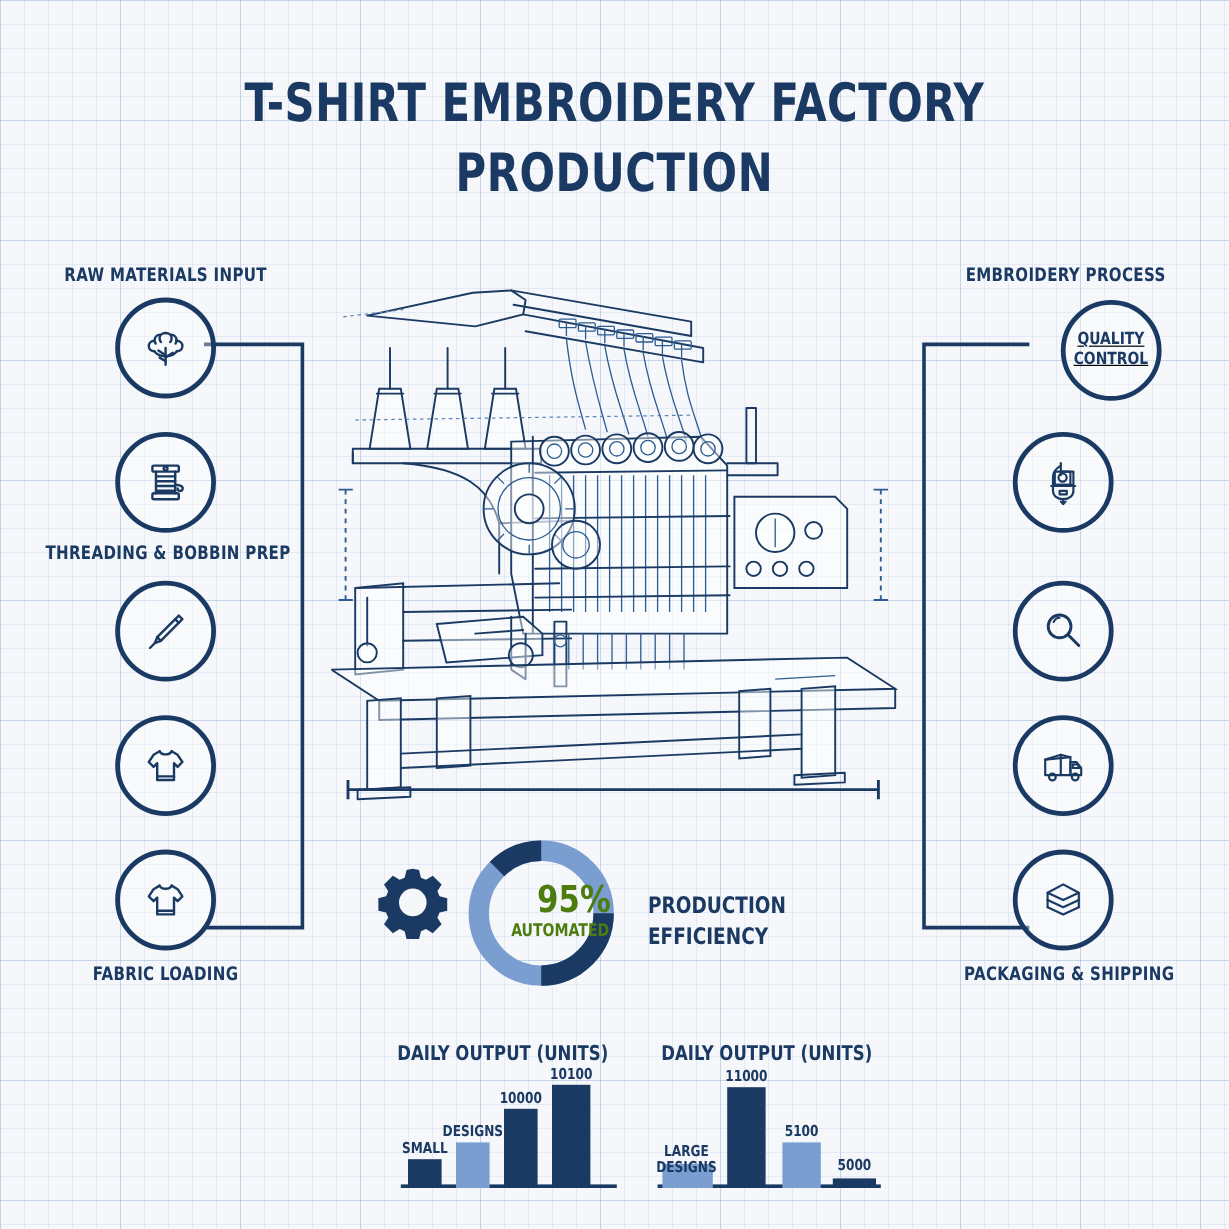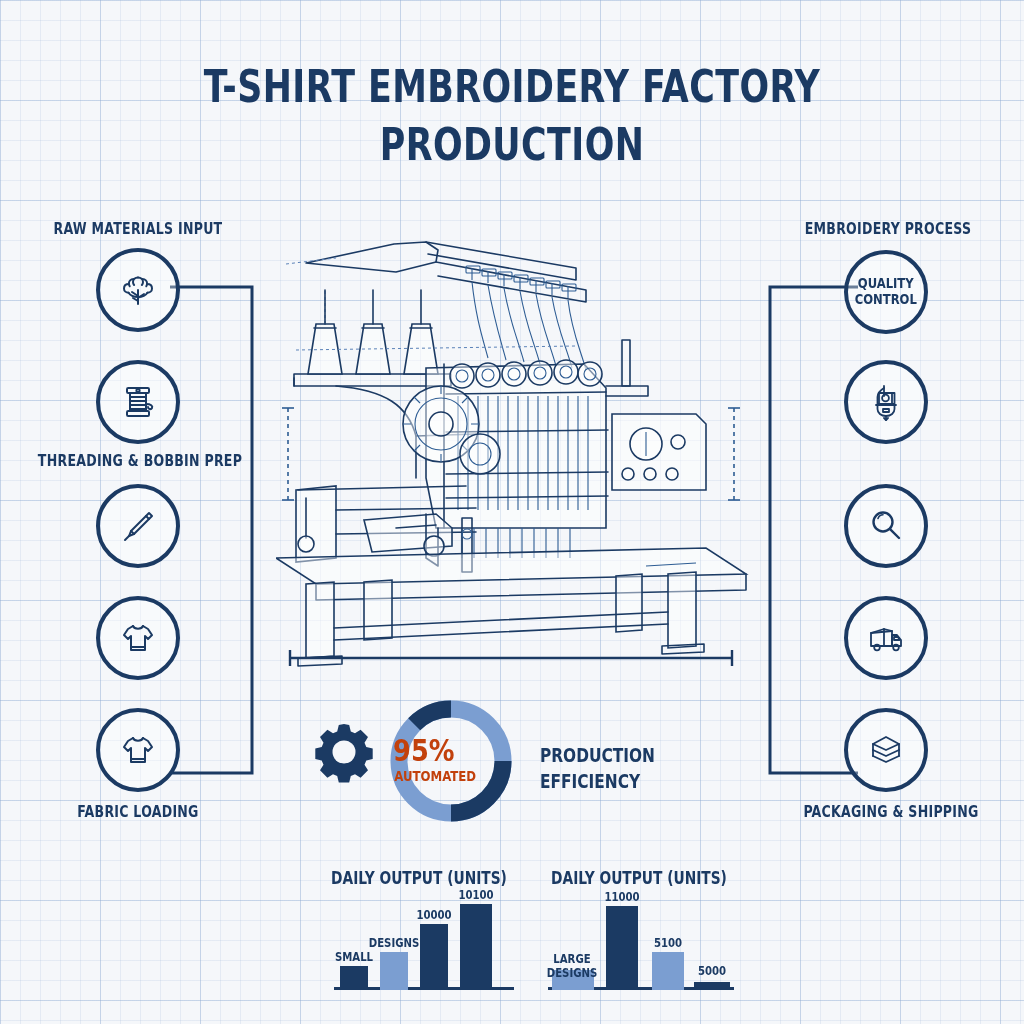--- a/index.html
+++ b/index.html
@@ -59,21 +59,21 @@
     transform:scaleX(0.92);
   }
 
   
   .conn{stroke:#1b3a63;stroke-width:3;fill:none;}
 
   
   .donut-center{
     position:absolute;left:0;right:0;top:50%;
     transform:translateY(-50%);
-    text-align:left;color:#c2410c;
+    text-align:right;color:#4d7c0f;
     font-family:"DejaVu Sans Condensed","Liberation Sans", sans-serif;
     font-weight:bold;
   }
   .donut-pct{font-size:31px;line-height:1;transform:scaleX(0.92);display:block;}
   .donut-sub{font-size:14.5px;line-height:1.5;transform:scaleX(0.9);display:block;}
   .eff-label{
     color:#1b3a63;
     font-family:"DejaVu Sans Condensed","Liberation Sans", sans-serif;
     font-weight:bold;font-size:19px;line-height:1.38;
     transform:scaleX(0.9);transform-origin:left center;
@@ -355,21 +355,21 @@
           <path d="M15 31 L29 31"></path>
         </g>
       </svg>
     </span>
   </div>
 
   <div class="abs colcap" style="left:28px;top:803px;width:220px;">FABRIC LOADING</div>
 
   <div class="abs colcap" style="left:768px;top:220px;width:240px;">EMBROIDERY PROCESS</div>
 
-  <div class="abs node" style="left:844px;top:250px;">
+  <div class="abs node" style="left:884px;top:250px;text-decoration:underline;">
     <span class="nodetext">
       <span>QUALITY</span><br>
       <span>CONTROL</span>
     </span>
   </div>
 
   <div class="abs node" style="left:844px;top:360px;">
     <span>
       <svg width="44" height="44" viewBox="0 0 44 44">
         <g fill="none" stroke="#1b3a63" stroke-width="1.8" stroke-linecap="round" stroke-linejoin="round">

